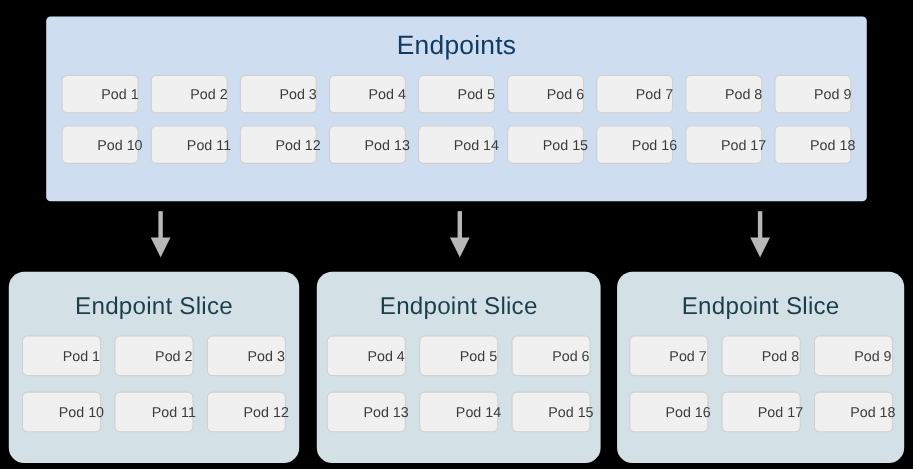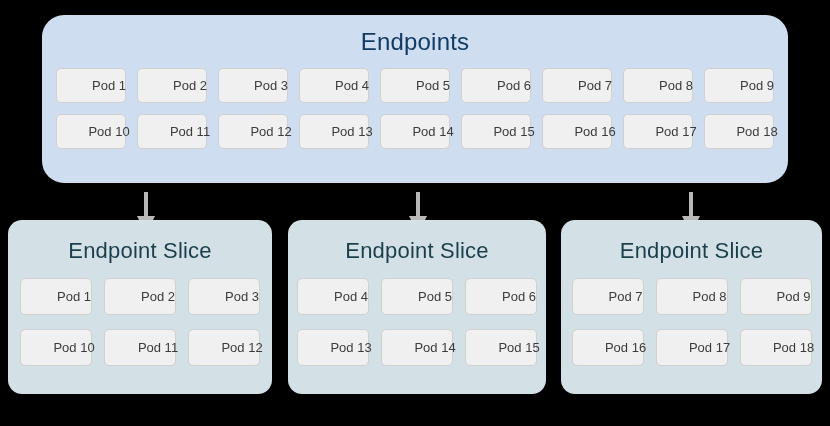--- a/index.html
+++ b/index.html
@@ -23,21 +23,21 @@
 
   
   .endpoints-panel {
     position: absolute;
     left: 42px;
     top: 15px;
     width: 746px;
     height: 168px;
     background: #cede f0;
     background: #cedef0;
-    border-radius: 22px;
+    border-radius: 4px;
     box-sizing: border-box;
   }
 
   .endpoints-title {
     position: absolute;
     left: 0;
     top: 13px;
     width: 100%;
     text-align: center;
     font-size: 24px;
@@ -103,21 +103,21 @@
     border-right: 9px solid transparent;
     border-top: 18px solid #b8b8b8;
   }
   .arrow-1 { left: 134px; top: 192px; }
   .arrow-2 { left: 406px; top: 192px; }
   .arrow-3 { left: 679px; top: 192px; }
 
   
   .slice-panel {
     position: absolute;
-    top: 220px;
+    top: 247px;
     height: 174px;
     background: #d3e1e6;
     border-radius: 14px;
     box-sizing: border-box;
   }
   .slice-1 { left: 8px;   width: 264px; }
   .slice-2 { left: 288px; width: 258px; }
   .slice-3 { left: 561px; width: 261px; }
 
   .slice-title {

